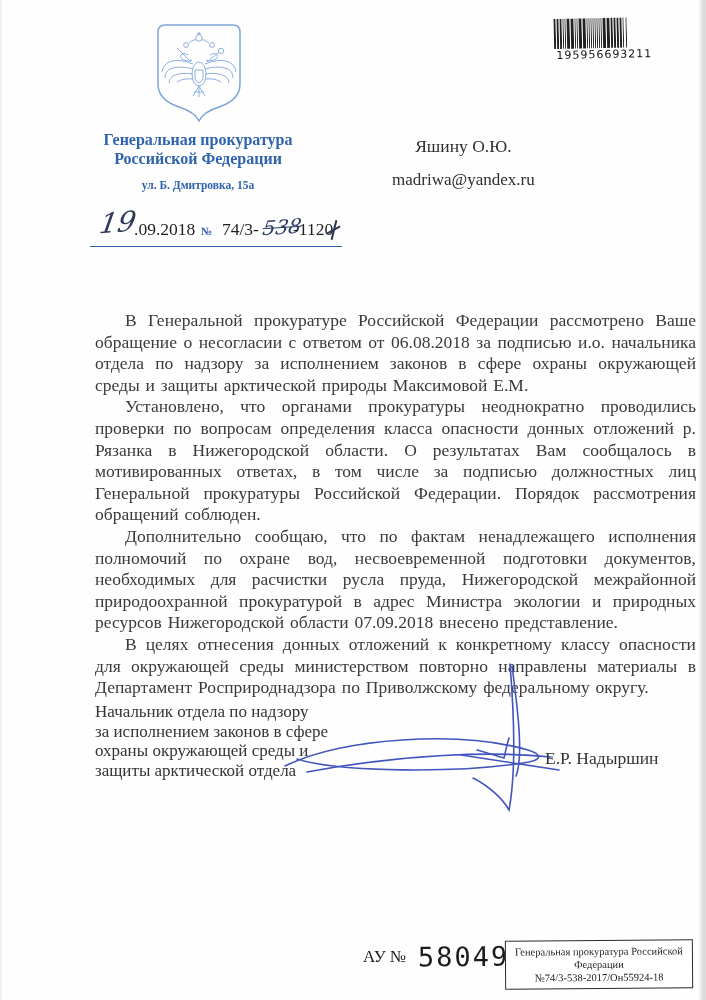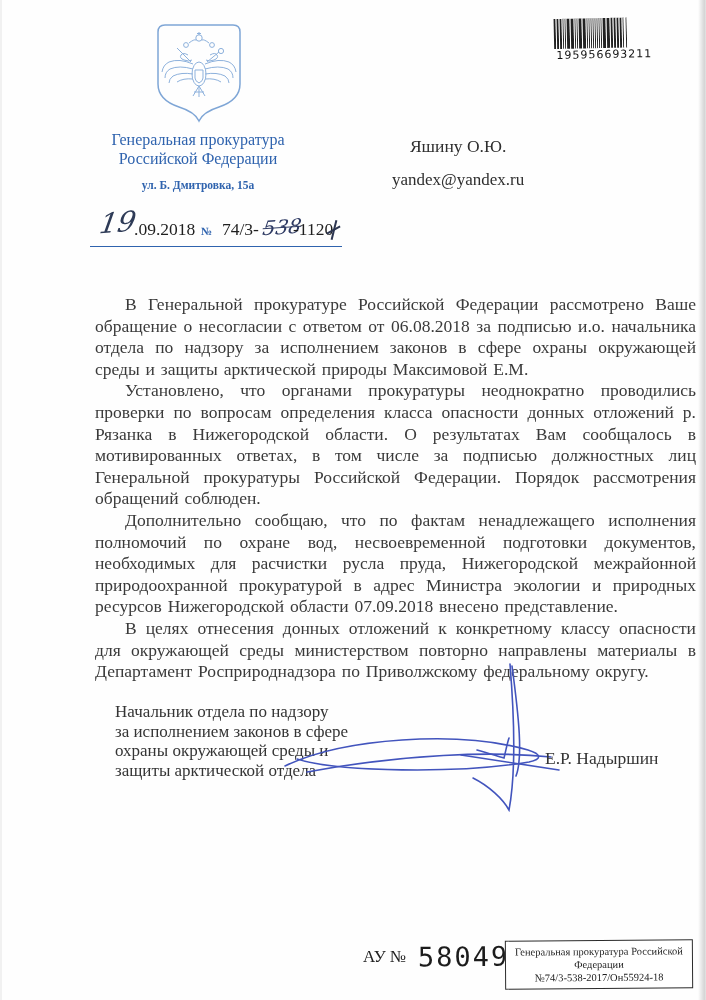--- a/index.html
+++ b/index.html
@@ -13,21 +13,21 @@
   .barcode{position:absolute;left:554px;top:18px;width:100px;transform:rotate(-1.2deg);}
   .bc-bars{display:flex;height:30px;align-items:stretch;}
   .bc-bar{background:#222;}
   .bc-space{background:#fff;}
   .bc-digits{font-family:"DejaVu Sans",sans-serif;font-size:11px;letter-spacing:1px;
         color:#111;text-align:center;margin-top:0px;white-space:nowrap;}
 
   
   .emblem{position:absolute;left:153px;top:22px;}
   .lh{position:absolute;left:83px;top:130px;width:230px;text-align:center;color:#2f63ae;}
-  .lh-title{font-weight:normal;font-size:16px;line-height:19px;}
+  .lh-title{font-weight:bold;font-size:16px;line-height:19px;}
   .lh-addr{font-weight:bold;font-size:11.5px;line-height:14px;margin-top:10px;}
 
   
   .refline{position:absolute;left:90px;top:210px;width:270px;height:44px;}
   .refline .hw-day{position:absolute;left:10px;top:-4px;font-size:28px;font-style:italic;
         color:#2e3b57;transform:skewX(-14deg) rotate(-5deg);font-family:"DejaVu Serif",serif;}
   .refline .pr-date{position:absolute;left:44px;top:9px;font-size:17.5px;color:#1f1f1f;}
   .refline .num-sign{position:absolute;left:111px;top:15px;font-size:11px;font-weight:bold;color:#2f63ae;}
   .refline .pr-num1{position:absolute;left:132px;top:9px;font-size:17.5px;color:#1f1f1f;}
   .refline .hw-num{position:absolute;left:173px;top:5px;font-size:20px;font-style:italic;
@@ -43,26 +43,26 @@
   .naline{position:absolute;left:90px;top:257px;width:260px;height:20px;}
   .naline .na-label{position:absolute;left:0;top:0;font-size:11.5px;font-weight:bold;color:#2f63ae;}
   .naline .uline{position:absolute;left:31px;top:14px;width:217px;height:1.2px;background:#2f63ae;}
 
   
   .recipient{position:absolute;left:392px;top:136px;color:#2e2e2e;}
   .recipient .name{font-size:17.5px;text-align:center;}
   .recipient .email{font-size:17px;margin-top:13px;}
 
   
-  .body-text{position:absolute;left:95px;top:294px;width:601px;}
+  .body-text{position:absolute;left:95px;top:310px;width:601px;}
   .body-text p{margin:0;font-size:17.5px;line-height:21.6px;text-align:justify;
         text-indent:30px;word-spacing:1.5px;color:#3a3a3a;}
 
   
-  .sig-title{position:absolute;left:95px;top:702px;font-size:17px;line-height:19.5px;color:#343434;margin-left:20px;}
+  .sig-title{position:absolute;left:95px;top:702px;font-size:17px;line-height:19.5px;color:#343434;}
   .signer{position:absolute;left:545px;top:748px;font-size:17.5px;color:#343434;}
   .sig-svg{position:absolute;left:283px;top:658px;}
 
   
   .au{position:absolute;left:363px;top:947px;font-size:17px;color:#222;}
   .au-number{position:absolute;left:418px;top:941px;font-family:"DejaVu Sans Mono",monospace;
         font-size:27px;letter-spacing:2px;color:#1c1c1c;transform:rotate(-0.5deg);}
   .stamp{position:absolute;left:505px;top:940px;width:178px;border:1.2px solid #2b2b2b;
         padding:4px 4px;text-align:center;font-size:10.5px;line-height:13px;color:#1e1e1e;
         transform:rotate(-0.4deg);background:#fff;}
@@ -188,21 +188,21 @@
     <span class="hw-num">538</span>
     <span class="pr-num2">-1120</span>
     <span class="strike7"></span>
     <span class="strike7b"></span>
     <span class="uline"></span>
   </div>
 
 
   <div class="recipient">
     <div class="name">Яшину О.Ю.</div>
-    <div class="email">yandex@yandex.ru</div>
+    <div class="email">madriwa@yandex.ru</div>
   </div>
 
   <div class="body-text">
     <p>В Генеральной прокуратуре Российской Федерации рассмотрено Ваше обращение о несогласии с ответом от 06.08.2018 за подписью и.о. начальника отдела по надзору за исполнением законов в сфере охраны окружающей среды и защиты арктической природы Максимовой Е.М.</p>
     <p>Установлено, что органами прокуратуры неоднократно проводились проверки по вопросам определения класса опасности донных отложений р. Рязанка в Нижегородской области. О результатах Вам сообщалось в мотивированных ответах, в том числе за подписью должностных лиц Генеральной прокуратуры Российской Федерации. Порядок рассмотрения обращений соблюден.</p>
     <p>Дополнительно сообщаю, что по фактам ненадлежащего исполнения полномочий по охране вод, несвоевременной подготовки документов, необходимых для расчистки русла пруда, Нижегородской межрайонной природоохранной прокуратурой в адрес Министра экологии и природных ресурсов Нижегородской области 07.09.2018 внесено представление.</p>
     <p>В целях отнесения донных отложений к конкретному классу опасности для окружающей среды министерством повторно направлены материалы в Департамент Росприроднадзора по Приволжскому федеральному округу.</p>
   </div>
 
   <div class="sig-title">

